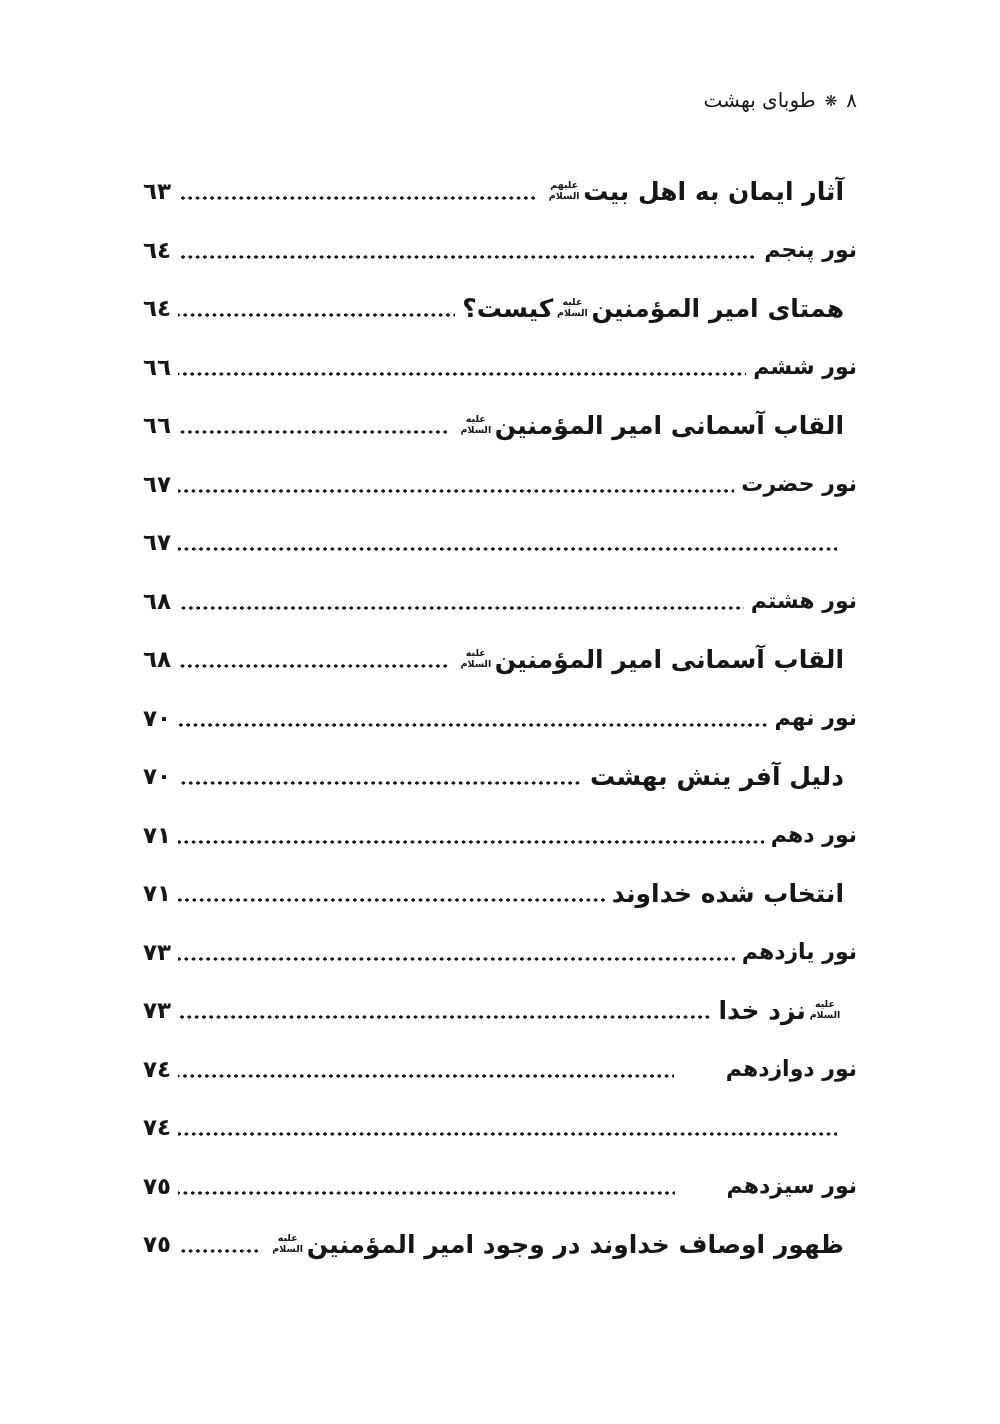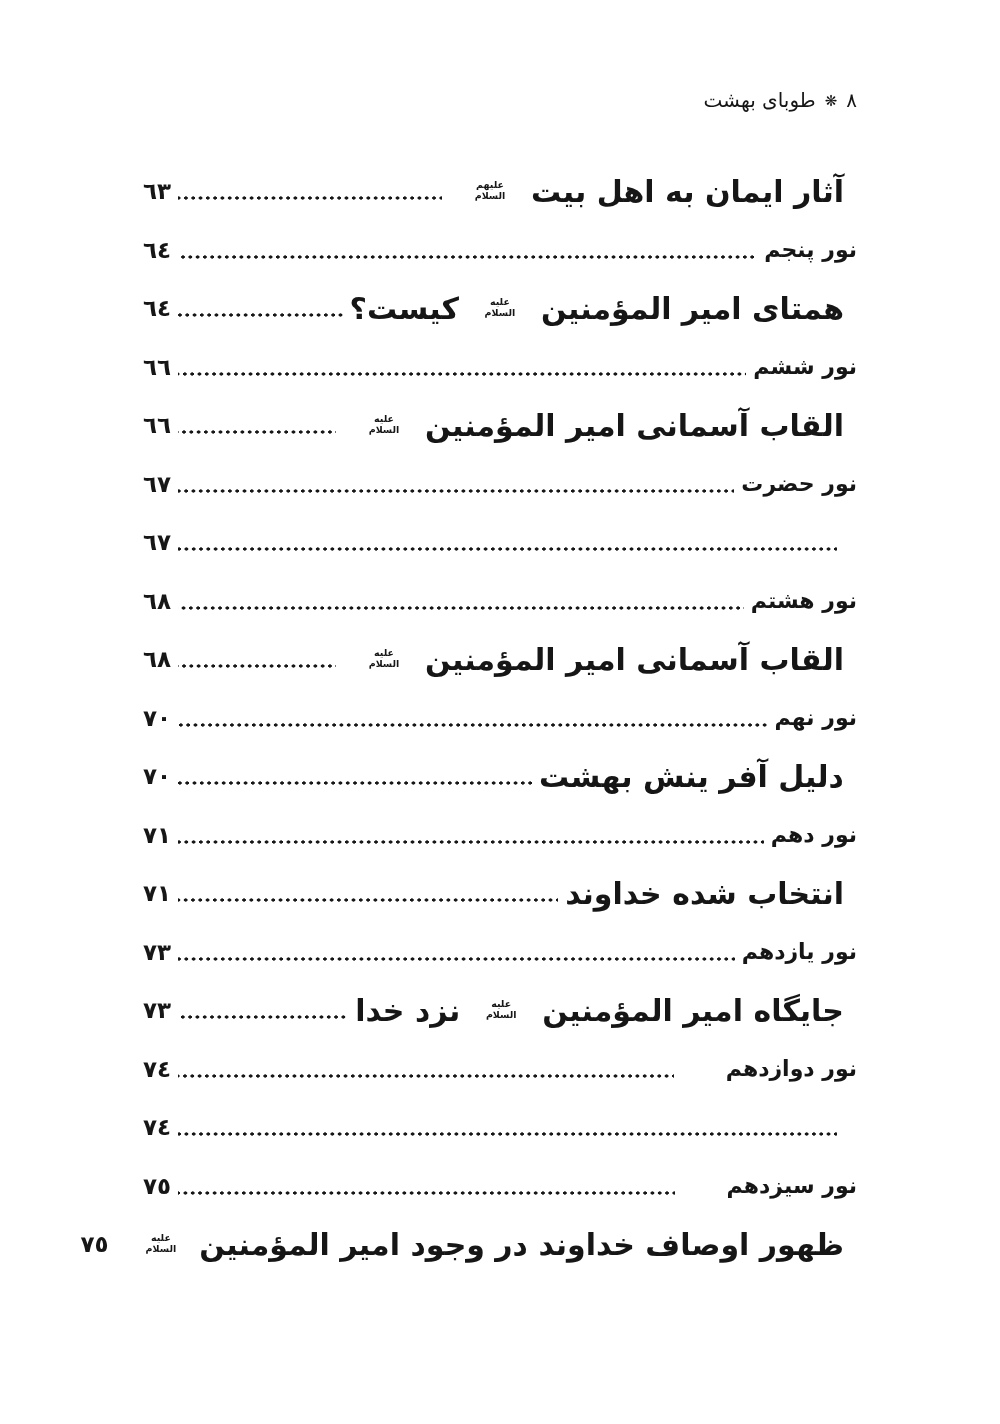--- a/index.html
+++ b/index.html
@@ -40,30 +40,30 @@
     margin-bottom: 24.5px;
   }
   .row .title {
     display: flex;
     direction: rtl;
     align-items: center;
     white-space: nowrap;
     font-weight: 700;
   }
   .row.sub { padding-right: 13px; }
-  .row.sub .pre, .row.sub .post { font-size: 30px; }
+  .row.sub .pre, .row.sub .post { font-size: 25px; }
   .row.chapter .pre { font-size: 22px; }
   .row.heavy .pre { font-weight: 900; letter-spacing: 0.4px; margin-left: 45px; }
   .hon {
     display: inline-block;
     max-width: 36px;
     font-size: 9.5px;
     line-height: 1.12;
     text-align: center;
-    margin: 0 23px;
+    margin: 0 1px;
     font-weight: 700;
     white-space: normal;
   }
   .hon:empty { margin: 0; }
   .post:empty { margin: 0; }
   .dots {
     flex: 1 1 auto;
     height: 4px;
     align-self: flex-end;
     margin: 0 7px 8px 7px;
@@ -224,21 +224,20 @@
             <span class="pre">نور یازدهم</span>
             <span class="hon"></span>
             <span class="post"></span>
           </span>
         <span class="dots"></span>
         <span class="pagenum">٧٣</span>
       </div>
 
       <div class="row sub">
         <span class="title">
-            <span class="pre">جایگاه امیر المؤمنین</span>
             <span class="hon">علیه السلام</span>
             <span class="post">نزد خدا</span>
           </span>
         <span class="dots"></span>
         <span class="pagenum">٧٣</span>
       </div>
 
       <div class="row chapter heavy">
         <span class="title">
             <span class="pre">نور دوازدهم</span>

